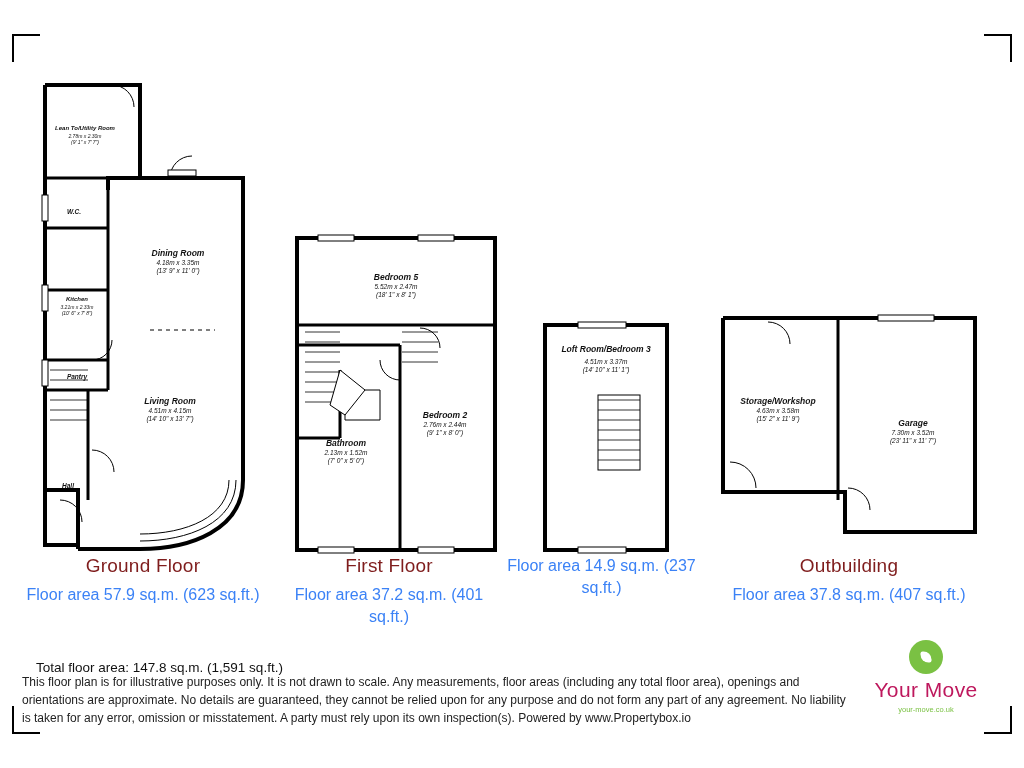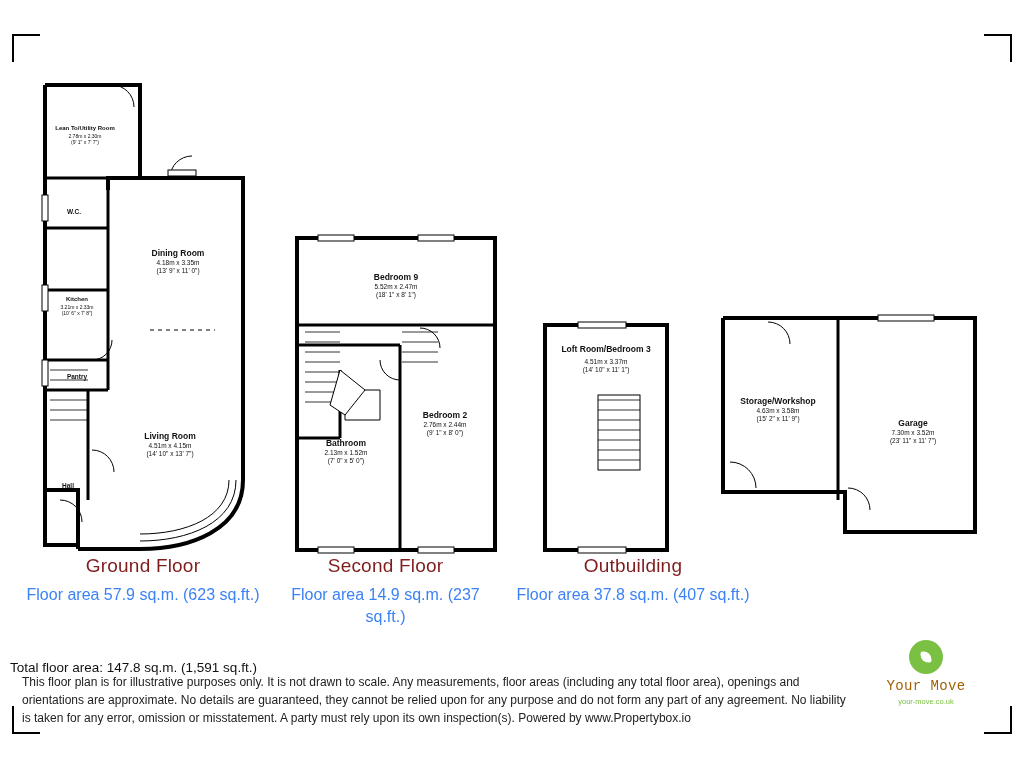--- a/index.html
+++ b/index.html
@@ -32,20 +32,21 @@
   .crop.tr { top: 34px; right: 12px; border-right-width: 2px; border-top-width: 2px; }
   .crop.bl { bottom: 34px; left: 12px; border-left-width: 2px; border-bottom-width: 2px; }
   .crop.br { bottom: 34px; right: 12px; border-right-width: 2px; border-bottom-width: 2px; }
 
   .plans {
     position: absolute;
     left: 0;
     top: 60px;
     width: 1024px;
     height: 500px;
+    font-style: italic;
   }
   .plan-svg {
     position: absolute;
     left: 0;
     top: 0;
   }
 
   .labels { position: absolute; left: 0; top: 0; width: 1024px; height: 500px; }
   .room {
     position: absolute;
@@ -81,21 +82,21 @@
     color: #3b82f6;
     line-height: 1.35;
   }
   .fb1 { width: 270px; margin-left: 8px; }
   .fb2 { width: 210px; margin-left: 6px; }
   .fb3 { width: 215px; }
   .fb4 { width: 280px; }
 
   .total {
     position: absolute;
-    left: 10px;
+    left: 36px;
     top: 660px;
     font-size: 13.5px;
     color: #111;
   }
   .disclaimer {
     position: absolute;
     left: 22px;
     top: 673px;
     width: 830px;
     font-size: 12px;
@@ -123,24 +124,24 @@
     position: absolute;
     left: 50%;
     top: 50%;
     transform: translate(-50%,-50%);
     width: 11px;
     height: 11px;
     background: #ffffff;
     border-radius: 2px 8px 2px 8px;
   }
   .brand .bname {
-    font-family: Liberation Mono, monospace;
-    font-size: 14px;
+    font-family: Liberation Sans, sans-serif;
+    font-size: 21px;
     letter-spacing: .4px;
-    color: #a16207;
+    color: #be185d;
   }
   .brand .burl {
     font-size: 7.5px;
     color: #7ac143;
     margin-top: 3px;
   }
 </style>
 </head>
 <body>
 
@@ -261,32 +262,32 @@
       <div class="room small" style="left:44px; top:236px; width:66px;">
         <div class="rname">Kitchen</div>
         <div class="rdim">3.21m x 2.33m</div>
         <div class="rdim">(10' 6" x 7' 8")</div>
       </div>
 
       <div class="room tiny" style="left:44px; top:313px; width:66px;">
         <div class="rname">Pantry</div>
       </div>
 
-      <div class="room" style="left:110px; top:336px; width:120px;margin-top:35px;">
+      <div class="room" style="left:110px; top:336px; width:120px;">
         <div class="rname">Living Room</div>
         <div class="rdim">4.51m x 4.15m</div>
         <div class="rdim">(14' 10" x 13' 7")</div>
       </div>
 
       <div class="room tiny" style="left:42px; top:422px; width:52px;">
         <div class="rname">Hall</div>
       </div>
 
       <div class="room" style="left:330px; top:212px; width:132px;">
-        <div class="rname">Bedroom 9</div>
+        <div class="rname">Bedroom 5</div>
         <div class="rdim">5.52m x 2.47m</div>
         <div class="rdim">(18' 1" x 8' 1")</div>
       </div>
 
       <div class="room" style="left:395px; top:350px; width:100px;">
         <div class="rname">Bedroom 2</div>
         <div class="rdim">2.76m x 2.44m</div>
         <div class="rdim">(9' 1" x 8' 0")</div>
       </div>
 
@@ -315,22 +316,25 @@
       </div>
 
     </div>
   </div>
 
   <div class="floor-titles">
     <div class="floor-block fb1">
       <div class="ftitle">Ground Floor</div>
       <div class="farea">Floor area 57.9 sq.m. (623 sq.ft.)</div>
     </div>
+    <div class="floor-block fb2">
+      <div class="ftitle">First Floor</div>
+      <div class="farea">Floor area 37.2 sq.m. (401 sq.ft.)</div>
+    </div>
     <div class="floor-block fb3">
-      <div class="ftitle">Second Floor</div>
       <div class="farea">Floor area 14.9 sq.m. (237 sq.ft.)</div>
     </div>
     <div class="floor-block fb4">
       <div class="ftitle">Outbuilding</div>
       <div class="farea">Floor area 37.8 sq.m. (407 sq.ft.)</div>
     </div>
   </div>
 
   <div class="total">Total floor area: 147.8 sq.m. (1,591 sq.ft.)</div>
 

